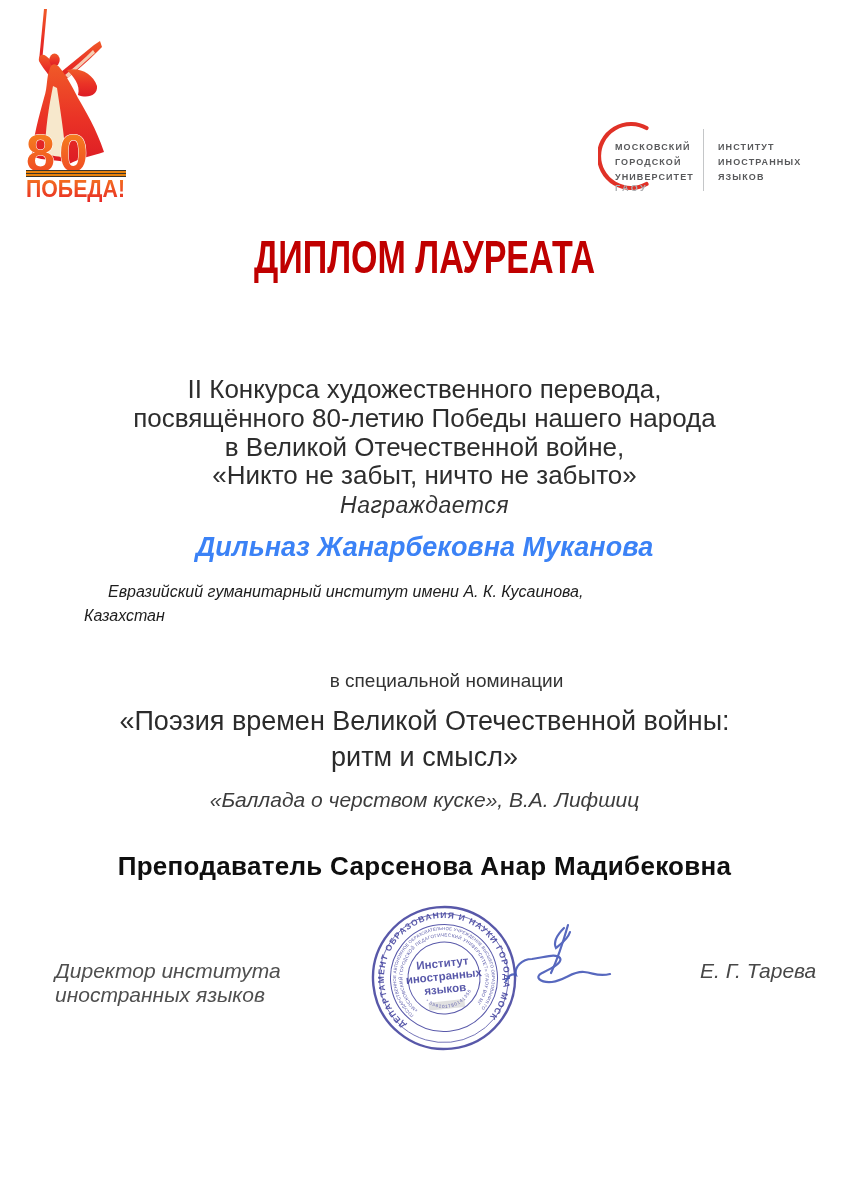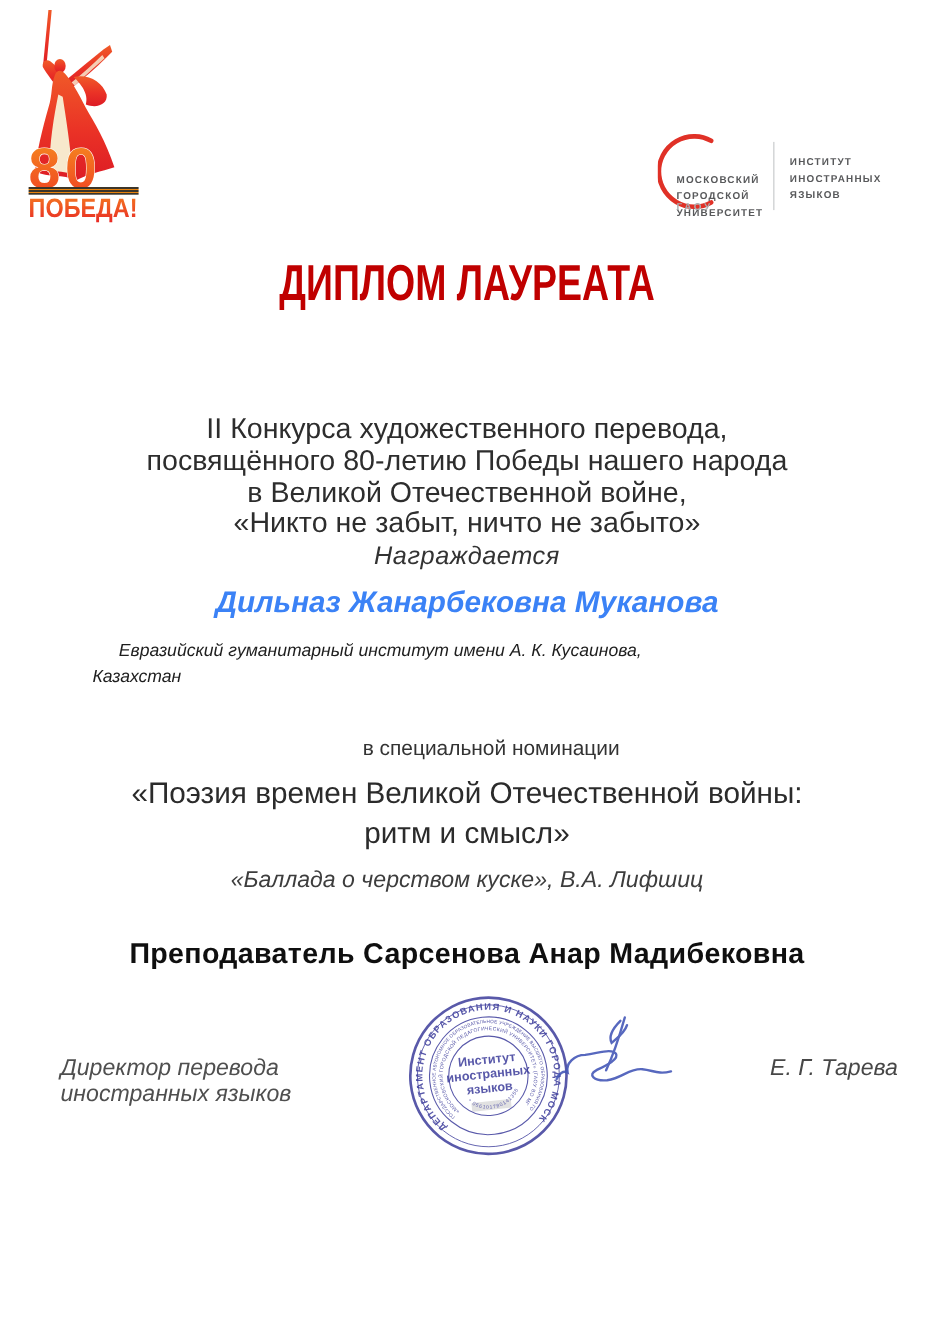--- a/index.html
+++ b/index.html
@@ -8,21 +8,21 @@
     background:#ffffff;overflow:hidden;
     font-family:"Liberation Sans","DejaVu Sans",sans-serif;color:#1a1a1a;
   }
   .abs{position:absolute;}
   .center{left:0;right:0;text-align:center;}
 
   
   .victory-logo{left:12px;top:6px;width:178px;height:198px;}
   .mgpu-logo{left:598px;top:118px;width:245px;height:80px;}
   .mgpu-name{position:absolute;left:17px;top:22px;font-size:9px;font-weight:bold;
-    letter-spacing:1.1px;color:#58595B;line-height:15px;white-space:nowrap;margin-top:16px;}
+    letter-spacing:1.1px;color:#58595B;line-height:15px;white-space:nowrap;}
   .mgpu-abbr{position:absolute;left:17px;top:65px;font-size:9px;font-weight:bold;
     letter-spacing:2.4px;color:#ABADB0;}
   .mgpu-divider{position:absolute;left:105px;top:11px;width:1px;height:62px;background:#C4C6C8;}
   .mgpu-inst{position:absolute;left:120px;top:22px;font-size:9px;font-weight:bold;
     letter-spacing:1.1px;color:#58595B;line-height:15px;white-space:nowrap;}
   .mgpu-arc{position:absolute;left:0;top:0;}
 
   
   .doc-title{top:234px;font-weight:bold;color:#C00000;font-size:46px;line-height:1;}
   .doc-title .squeeze{display:inline-block;transform:scaleX(.74);transform-origin:center;white-space:nowrap;}
@@ -139,21 +139,21 @@
   <div class="abs center nom-intro">в специальной номинации</div>
   <div class="abs center nomination">
     <div>«Поэзия времен Великой Отечественной войны:</div>
     <div>ритм и смысл»</div>
   </div>
   <div class="abs center work">«Баллада о черством куске», В.А. Лифшиц</div>
 
   <div class="abs center teacher">Преподаватель Сарсенова Анар Мадибековна</div>
 
   <div class="abs director">
-    <div>Директор перевода</div>
+    <div>Директор института</div>
     <div>иностранных языков</div>
   </div>
 
   <div class="abs stamp">
     <svg width="150" height="150" viewBox="0 0 150 150">
       <defs>
         <path id="ringO" d="M32.6,117.4 A60,60 0 1 1 117.4,117.4"></path>
         <path id="ringM" d="M41.1,108.9 A48,48 0 1 1 108.9,108.9"></path>
         <path id="ringI" d="M45.7,104.3 A41.5,41.5 0 1 1 104.3,104.3"></path>
         <path id="ringN" d="M49,90 A30,30 0 0 0 101,90"></path>

